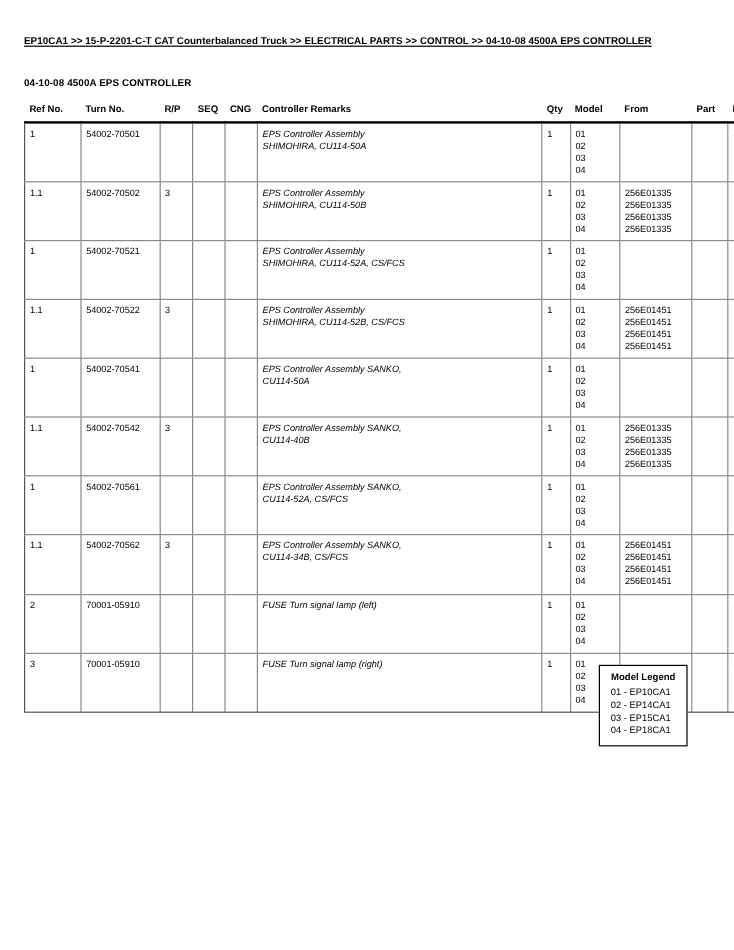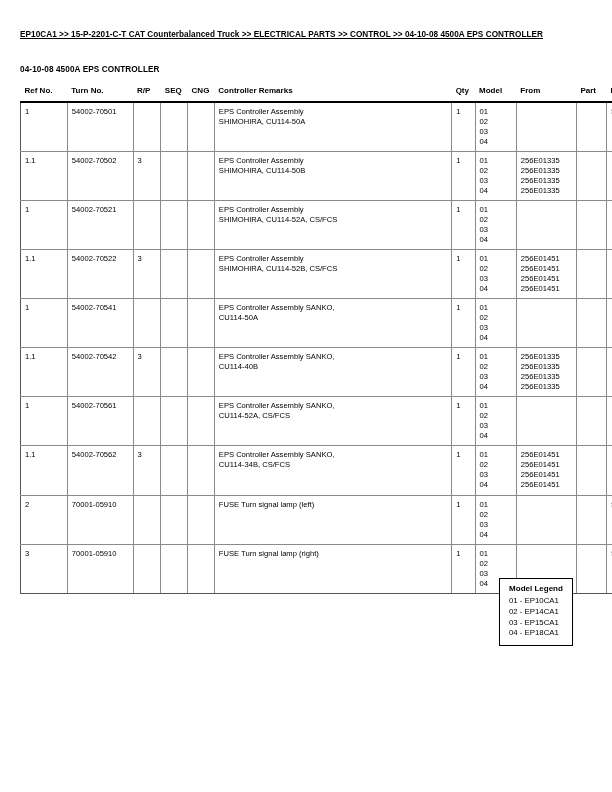--- a/index.html
+++ b/index.html
@@ -73,40 +73,40 @@
     box-sizing: border-box;
   }
   table.parts tbody tr:first-child td {
     border-top: 0.8px solid #8a8a8a;
   }
   
   table.parts tbody tr td:first-child { border-left: 0.9px solid #555; }
   table.parts tbody tr td:last-child  { border-right: 0.9px solid #555; }
   table.parts tbody tr:last-child td  { border-bottom: 0.9px solid #555; }
 
-  .desc-line { display: block; white-space: nowrap; }
+  .desc-line { display: block; white-space: nowrap; font-style: italic; }
   .stack { display: block; white-space: nowrap; }
 
   .c-ref   { width: 42px;  }
   .c-part  { width: 59px;  }
   .c-rp    { width: 25px;  }
   .c-seq   { width: 24px;  }
   .c-cng   { width: 24px;  }
   .c-desc  { width: 213px; }
   .c-qty   { width: 21px;  }
   .c-model { width: 37px;  }
   .c-from  { width: 54px;  }
   .c-upto  { width: 27px;  }
   .c-mr    { width: 17px;  }
 
   
   .legend {
     position: absolute;
     left: 499px;
-    top: 578px;
+    top: 554px;
     width: 74px;
     border: 1.3px solid #000;
     background: #fff;
     padding: 5px 0 6px 0;
     box-sizing: border-box;
   }
   .legend-title {
     font-size: 8px;
     font-weight: bold;
     text-align: center;

